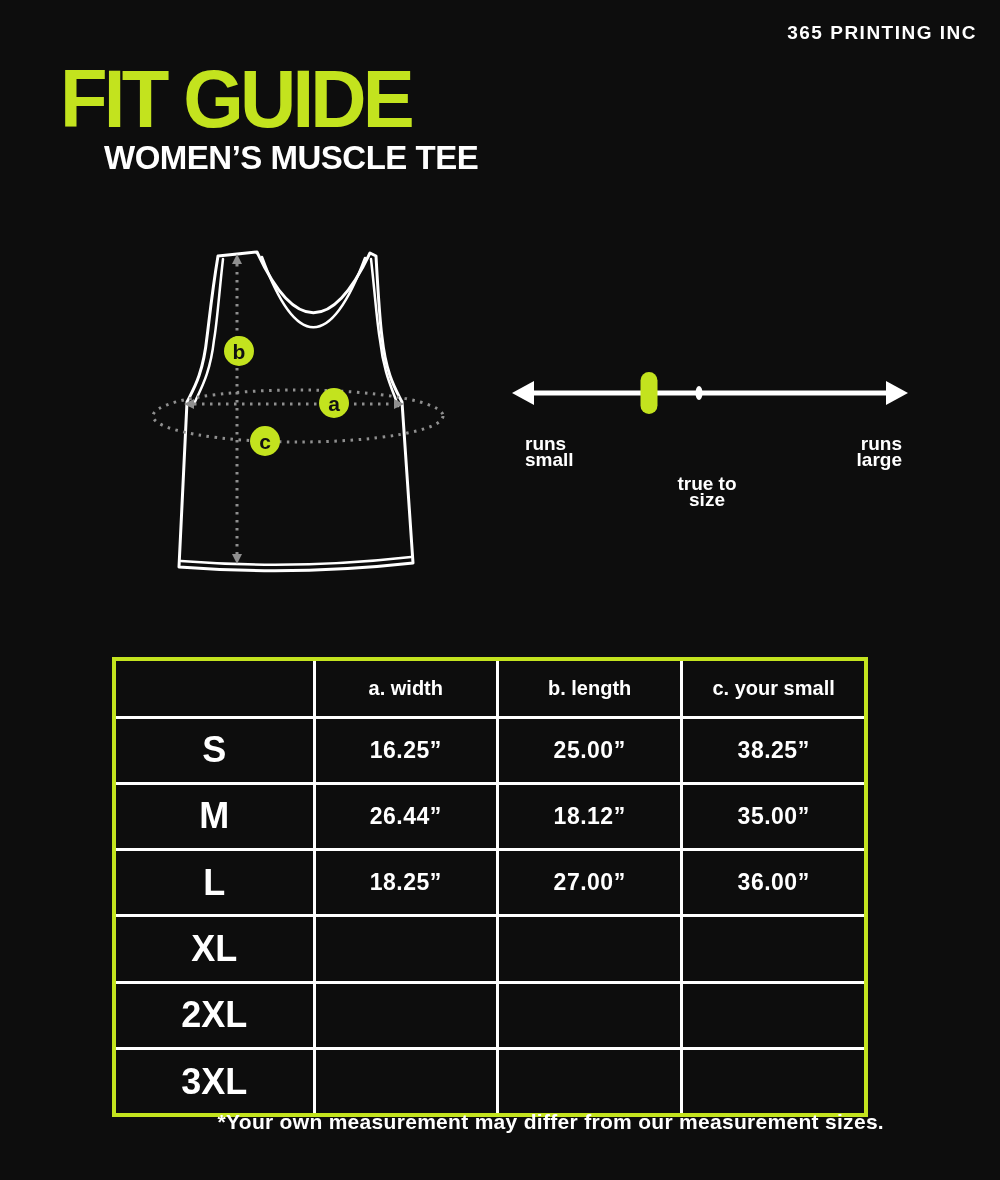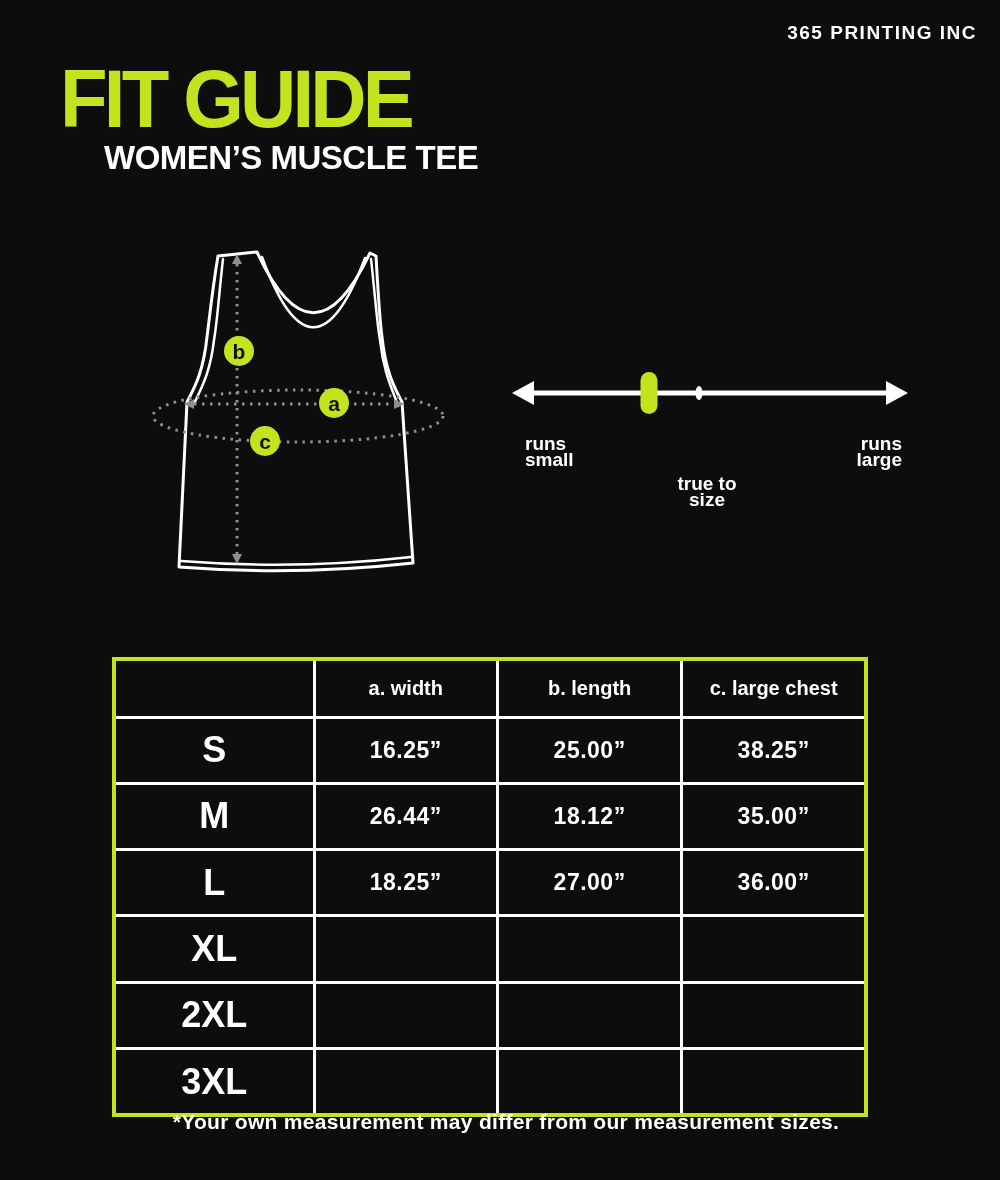--- a/index.html
+++ b/index.html
@@ -108,21 +108,21 @@
     color: var(--text-white);
   }
   .size-table th { font-size: 20px; font-weight: bold; }
   .size-cell { font-size: 36px; font-weight: bold; }
   .value-cell { font-size: 23px; font-weight: bold; letter-spacing: 0.5px; }
   .disclaimer {
     position: absolute;
     left: 128px;
     top: 1110px;
     width: 756px;
-    text-align: center;
+    text-align: right;
     font-size: 21px;
     font-weight: bold;
     letter-spacing: 0.3px;
     color: var(--text-white);
   }
 </style>
 </head>
 <body>
 
 <div class="page">
@@ -187,21 +187,21 @@
       <col style="width:26.6%">
       <col style="width:24.4%">
       <col style="width:24.5%">
       <col style="width:24.5%">
     </colgroup>
     <thead>
       <tr>
         <th></th>
         <th>a. width</th>
         <th>b. length</th>
-        <th>c. large chest</th>
+        <th>c. your small</th>
       </tr>
     </thead>
     <tbody>
       <tr>
         <td class="size-cell">S</td>
         <td class="value-cell">16.25”</td>
         <td class="value-cell">25.00”</td>
         <td class="value-cell">38.25”</td>
       </tr>
       <tr>

